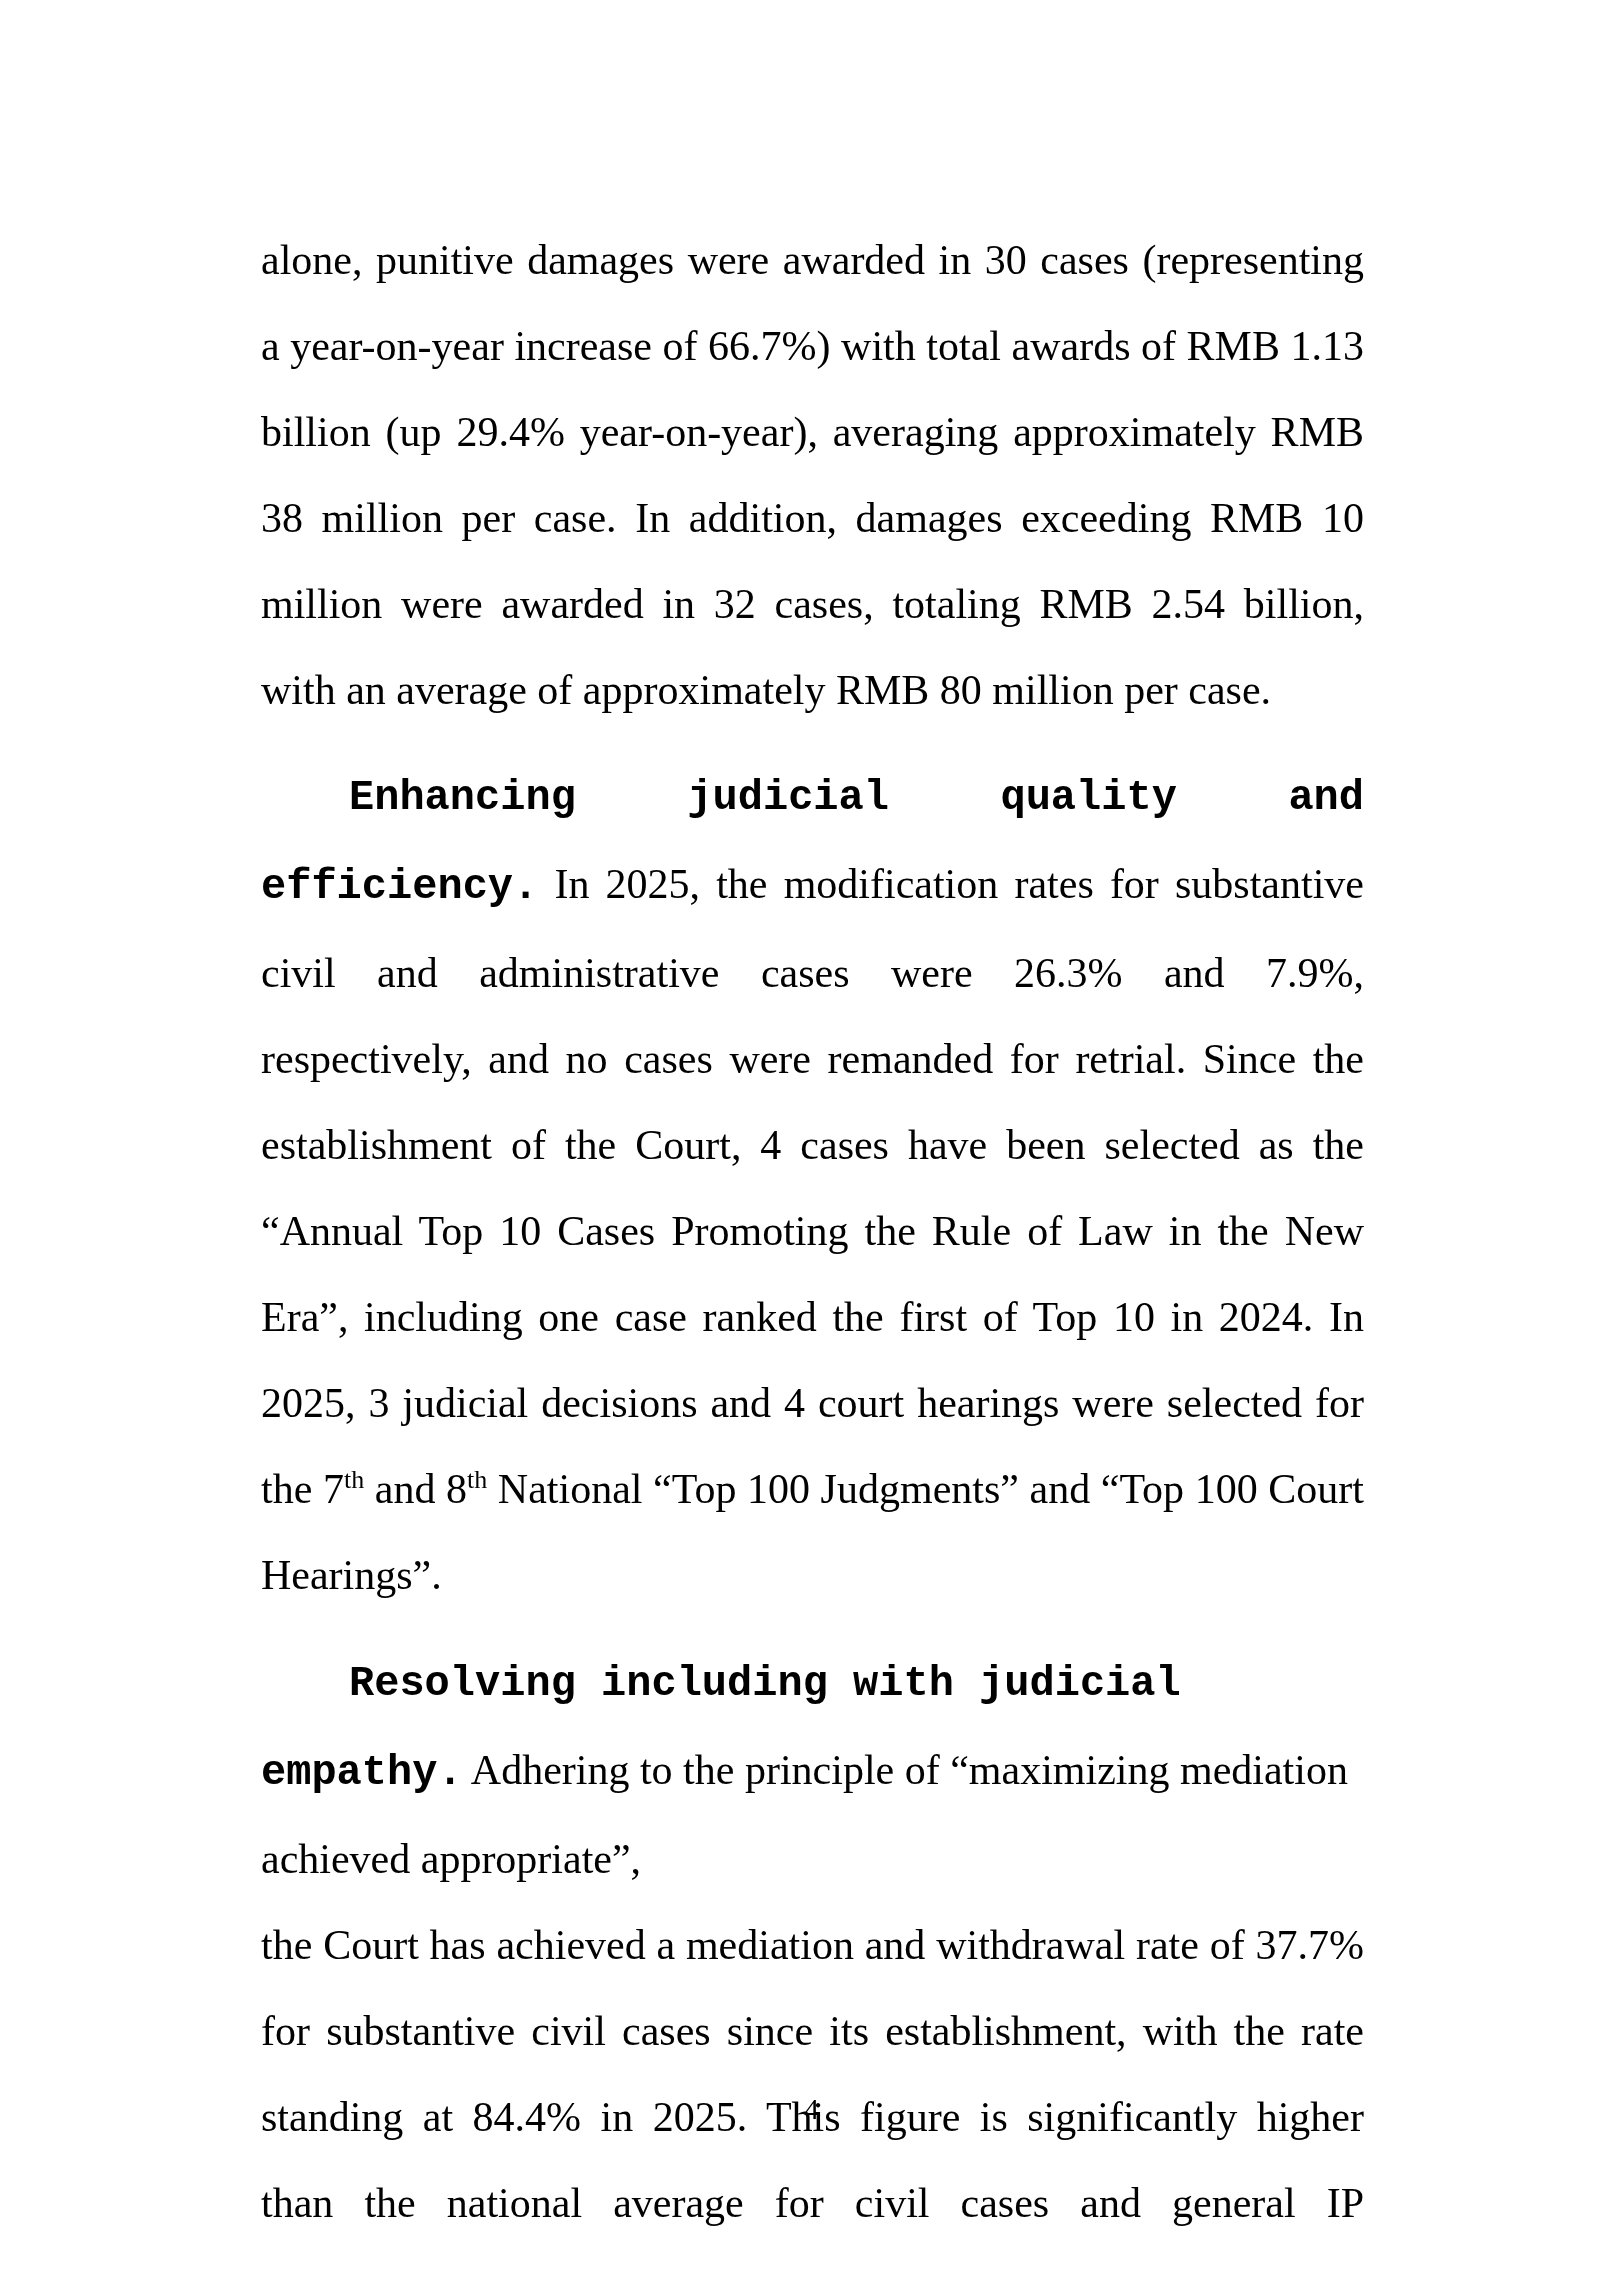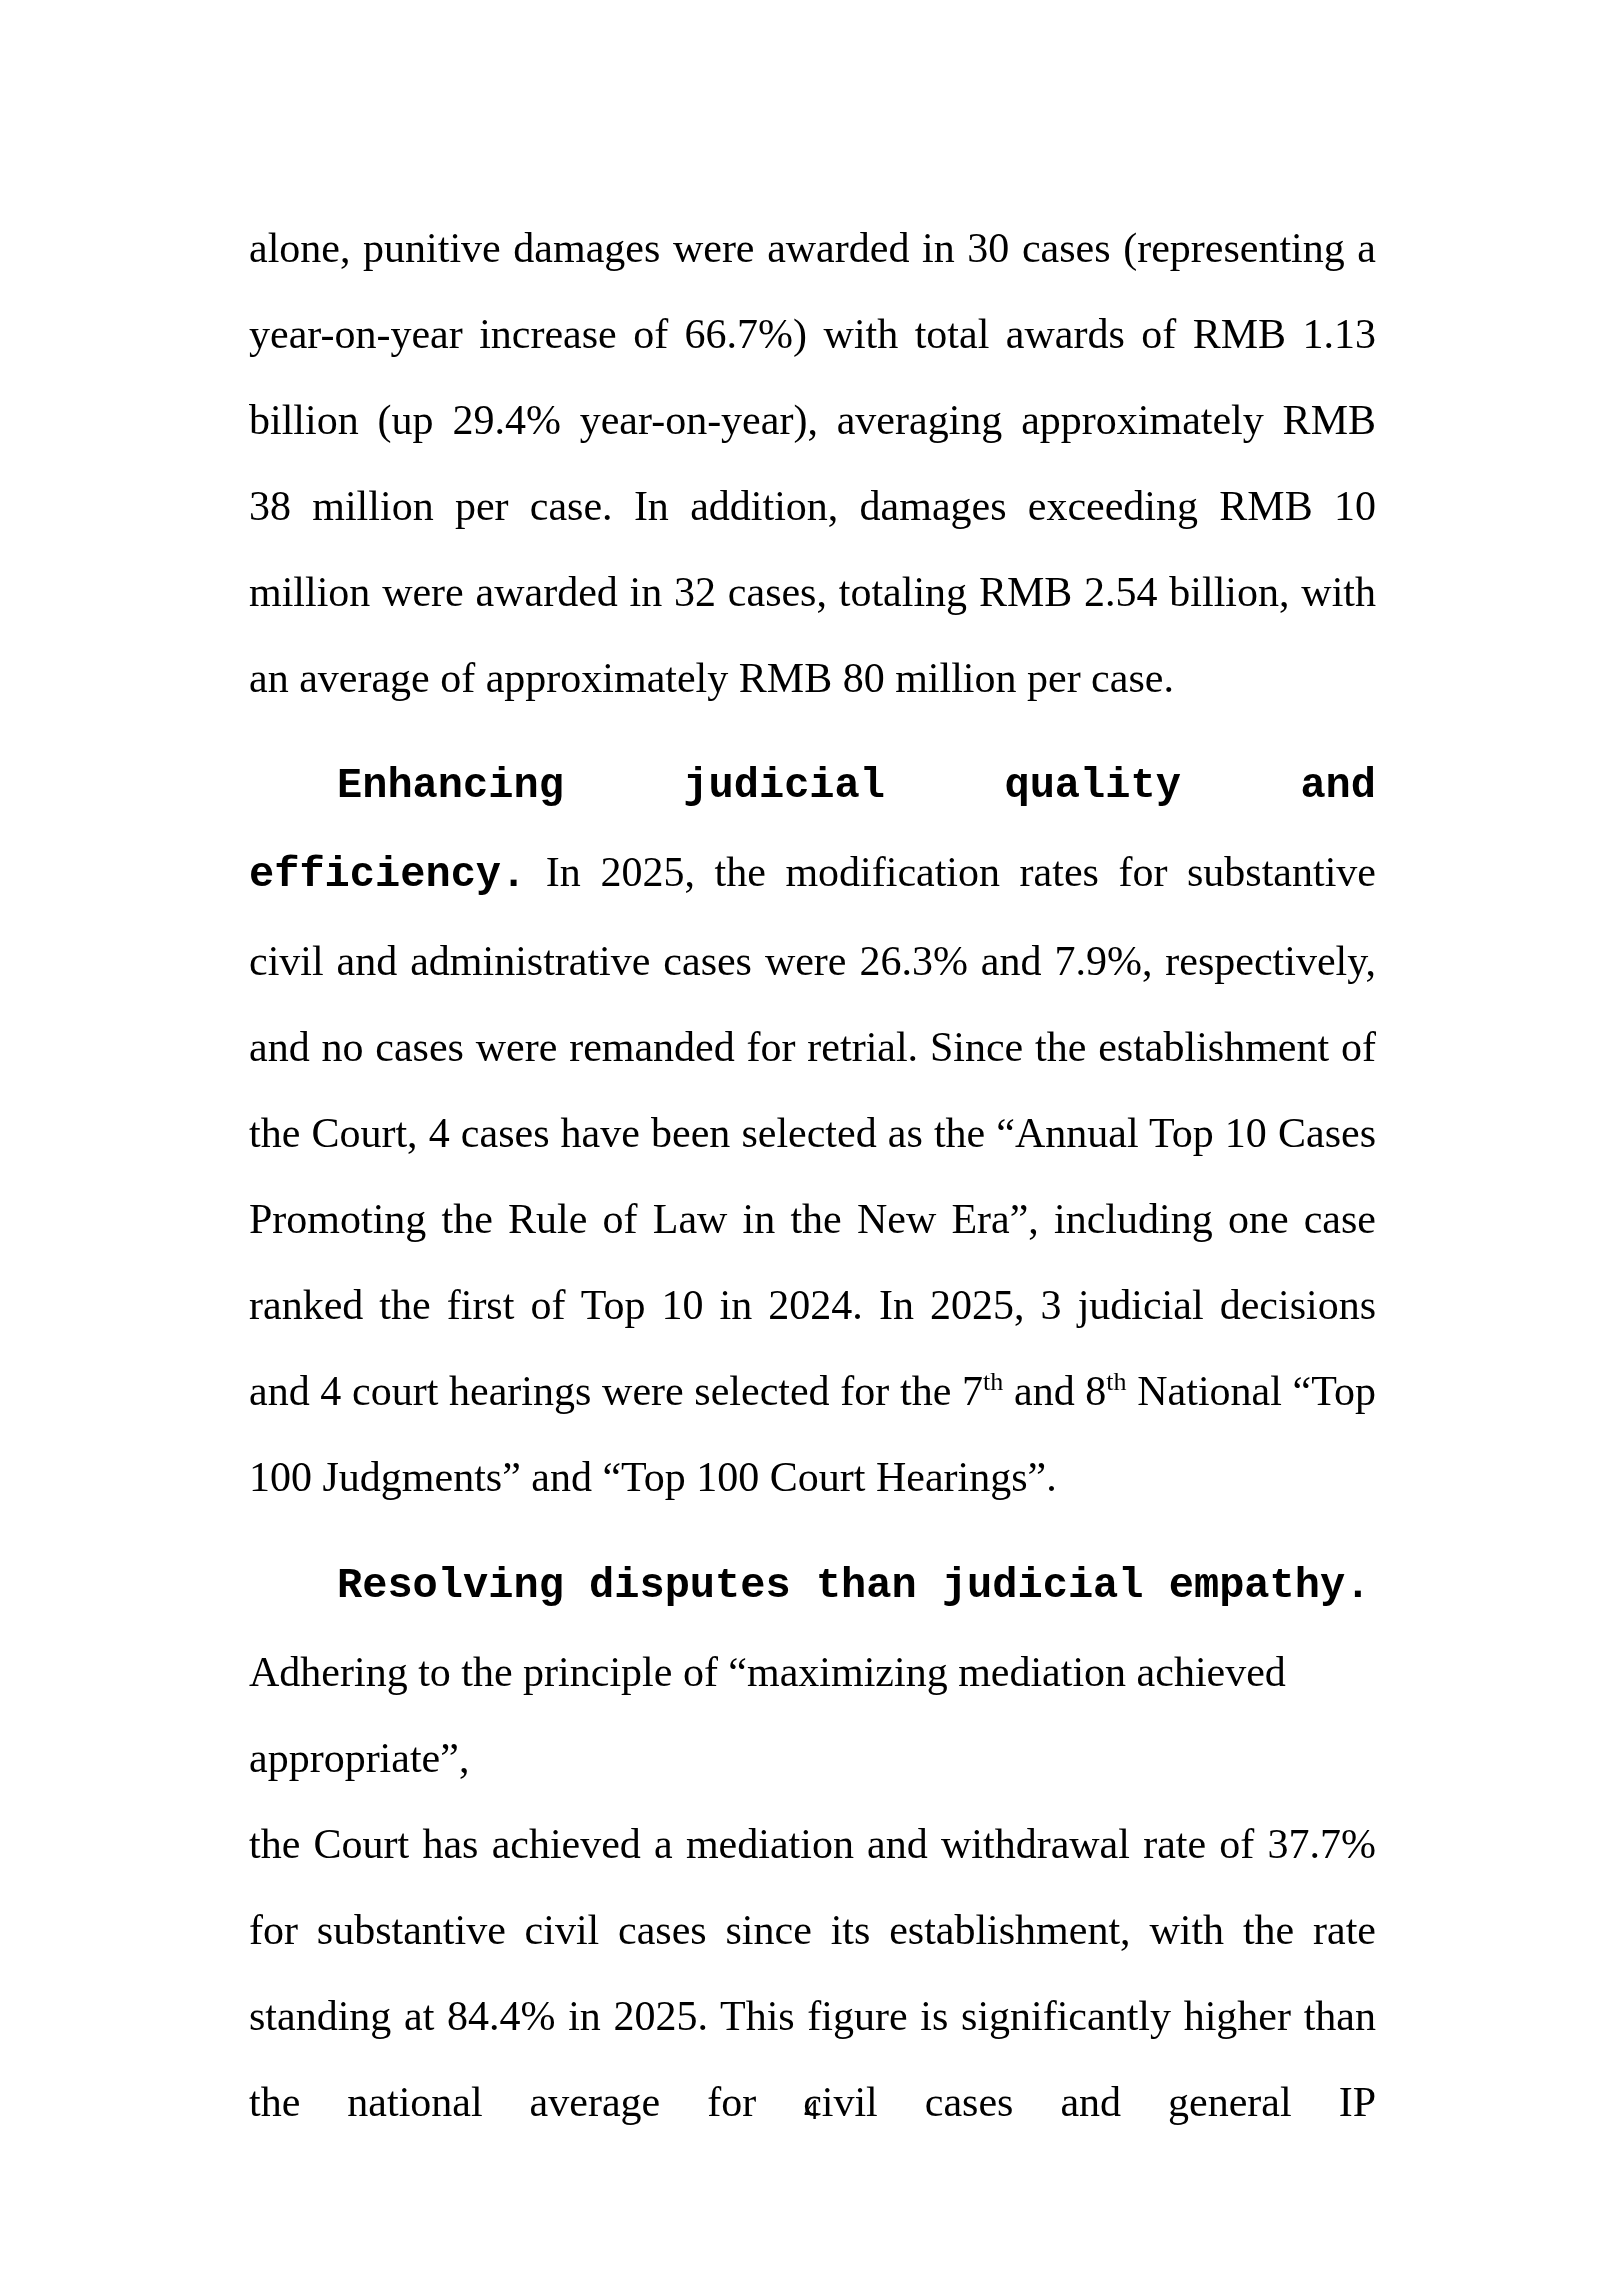--- a/index.html
+++ b/index.html
@@ -24,21 +24,21 @@
       position: absolute;
       left: 245px;
       top: 201px;
       width: 1135px;
       font-family: "Liberation Serif", "DejaVu Serif", serif;
       font-size: 42px;
       line-height: 86px;
       color: #000000;
     }
     .para {
-      margin: 4px;
+      margin: 16px;
       text-align: justify;
       text-align-last: left;
     }
     .para + .para {
       margin-top: 19.4px;
     }
     .indent {
       text-indent: 88px;
     }
     .bold {
@@ -69,21 +69,21 @@
 
     <p class="para">
       <span>alone, punitive damages were awarded in 30 cases (representing a year-on-year increase of 66.7%) with total awards of RMB 1.13 billion (up 29.4% year-on-year), averaging approximately RMB 38 million per case. In addition, damages exceeding RMB 10 million were awarded in 32 cases, totaling RMB 2.54 billion, with an average of approximately RMB 80 million per case.</span>
     </p>
 
     <p class="para indent">
       <span class="bold">Enhancing judicial quality and efficiency.</span><span> In 2025, the modification rates for substantive civil and administrative cases were 26.3% and 7.9%, respectively, and no cases were remanded for retrial. Since the establishment of the Court, 4 cases have been selected as the “Annual Top 10 Cases Promoting the Rule of Law in the New Era”, including one case ranked the first of Top 10 in 2024. In 2025, 3 judicial decisions and 4 court hearings were selected for the 7</span><sup>th</sup><span> and 8</span><sup>th</sup><span> National “Top 100 Judgments” and “Top 100 Court Hearings”.</span>
     </p>
 
     <p class="para indent" style="text-align-last:left;">
-      <span style="display:block; text-align:left;"><span class="bold">Resolving disputes than judicial empathy.</span><span> Adhering to the principle of “maximizing mediation achieved appropriate”,</span></span>
+      <span style="display:block; text-align:left;"><span class="bold">Resolving including with judicial empathy.</span><span> Adhering to the principle of “maximizing mediation achieved appropriate”,</span></span>
         <span style="display:block; text-indent:0; text-align:justify; text-align-last:justify;">the Court has achieved a mediation and withdrawal rate of 37.7% for substantive civil cases since its establishment, with the rate standing at 84.4% in 2025. This figure is significantly higher than the national average for civil cases and general IP</span>
     </p>
 
   </div>
 
   <div class="page-number">4</div>
 </div>
 
 
 </body></html>

